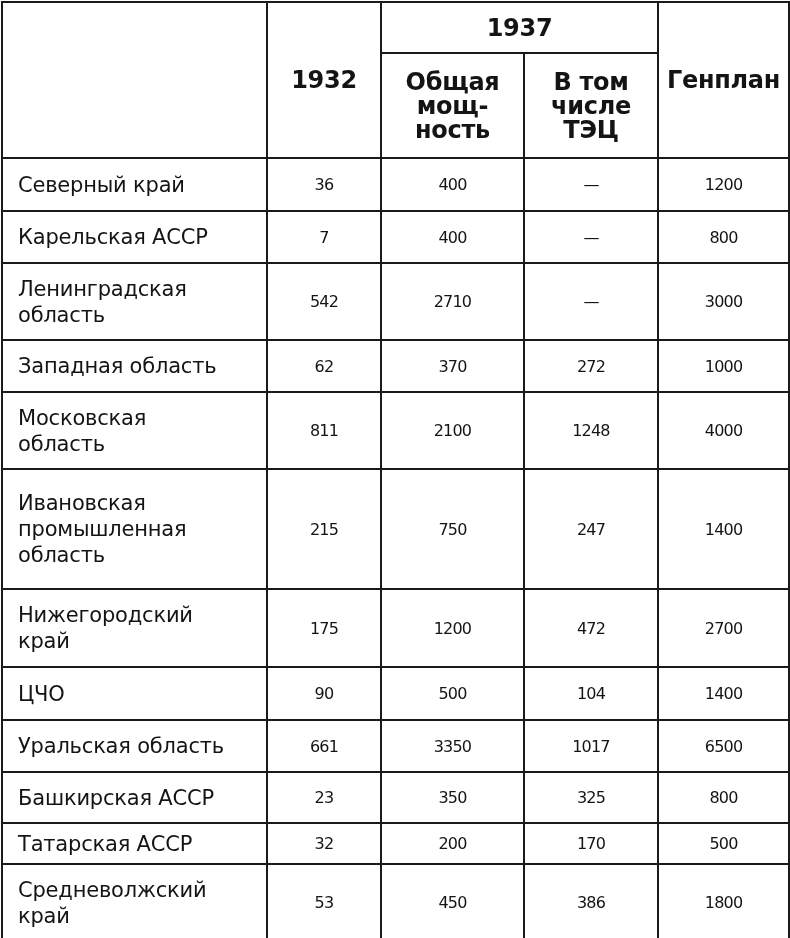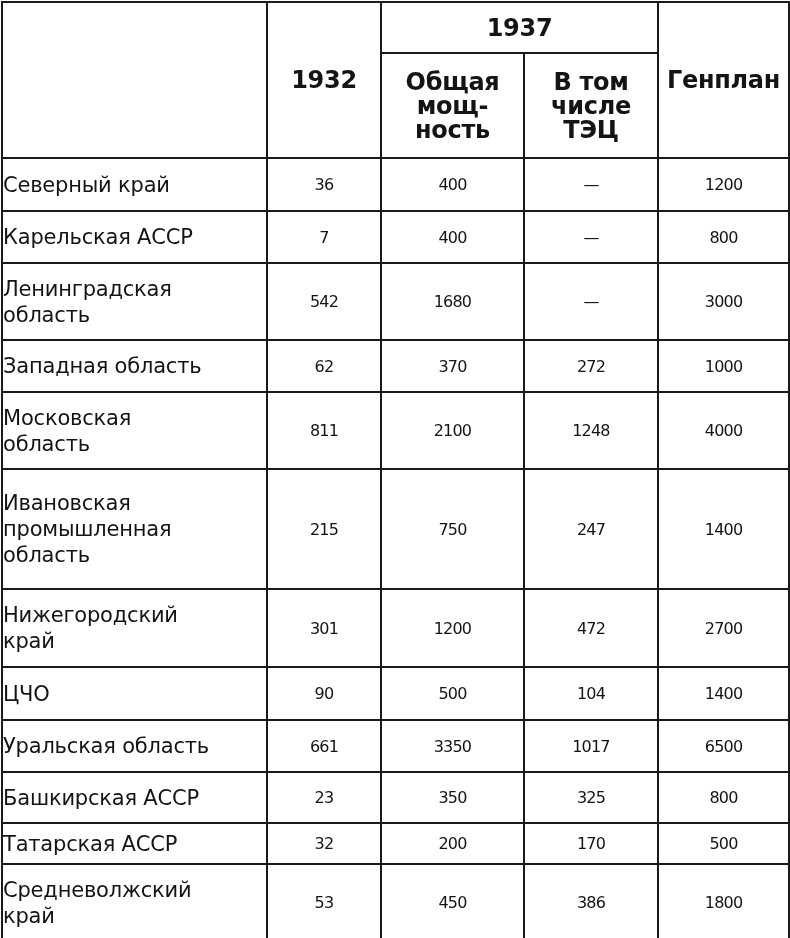--- a/index.html
+++ b/index.html
@@ -19,21 +19,21 @@
   }
   .tbl th {
     font-weight:bold;
     font-size:24px;
     line-height:24px;
     text-align:center;
     letter-spacing:-0.3px;
   }
   .tbl td.name {
     text-align:left;
-    padding-left:0;
+    padding-left:15px;
     font-size:21px;
     line-height:26px;
     letter-spacing:-0.2px;
   }
   .tbl td.num {
     text-align:center;
     font-size:16px;
     letter-spacing:-0.8px;
   }
   .name span { white-space:pre-line; }
@@ -77,21 +77,21 @@
       <td class="name"><span>Карельская АССР</span></td>
       <td class="num">7</td>
       <td class="num">400</td>
       <td class="num">—</td>
       <td class="num">800</td>
     </tr>
     <tr style="height:77px">
       <td class="name"><span>Ленинградская
 область</span></td>
       <td class="num">542</td>
-      <td class="num">1680</td>
+      <td class="num">2710</td>
       <td class="num">—</td>
       <td class="num">3000</td>
     </tr>
     <tr style="height:52px">
       <td class="name"><span>Западная область</span></td>
       <td class="num">62</td>
       <td class="num">370</td>
       <td class="num">272</td>
       <td class="num">1000</td>
     </tr>
@@ -108,21 +108,21 @@
 промышленная
 область</span></td>
       <td class="num">215</td>
       <td class="num">750</td>
       <td class="num">247</td>
       <td class="num">1400</td>
     </tr>
     <tr style="height:78px">
       <td class="name"><span>Нижегородский
 край</span></td>
-      <td class="num">301</td>
+      <td class="num">175</td>
       <td class="num">1200</td>
       <td class="num">472</td>
       <td class="num">2700</td>
     </tr>
     <tr style="height:53px">
       <td class="name"><span>ЦЧО</span></td>
       <td class="num">90</td>
       <td class="num">500</td>
       <td class="num">104</td>
       <td class="num">1400</td>

